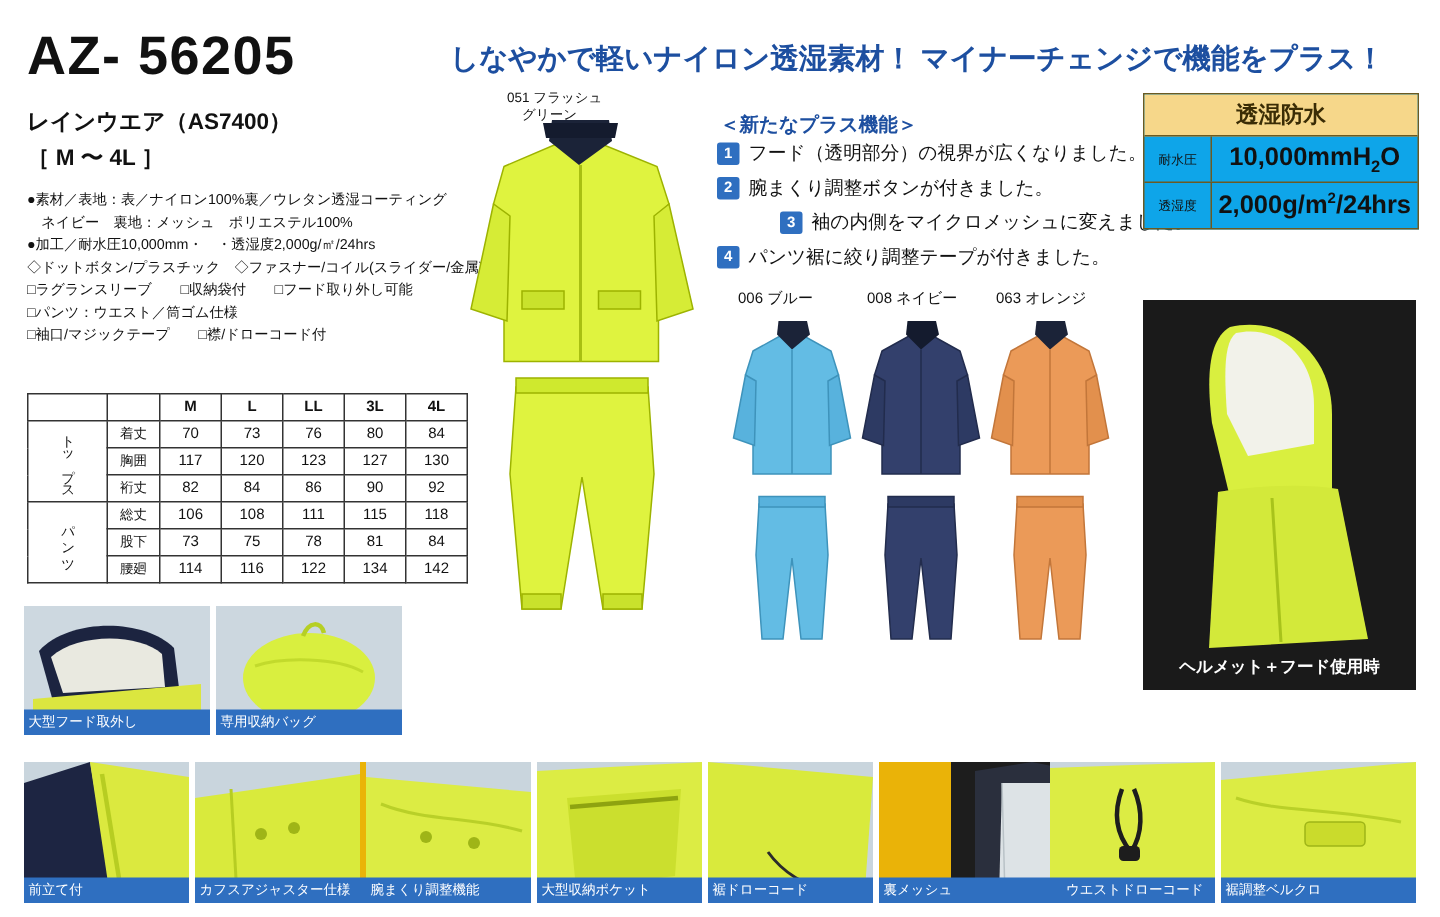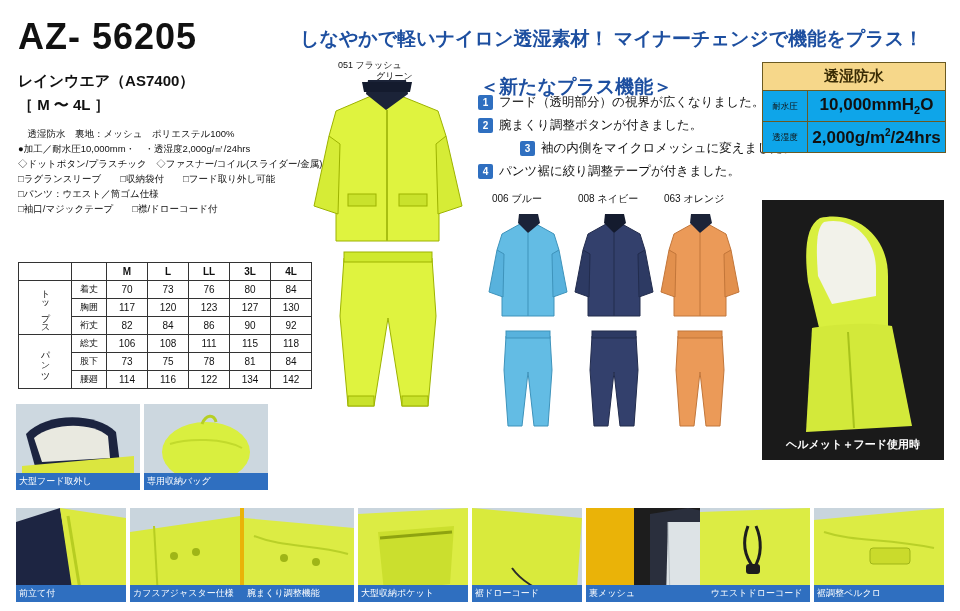--- a/index.html
+++ b/index.html
@@ -55,21 +55,21 @@
   
   #headline{
     left:300px;top:26px;
     font-size:19px;font-weight:bold;color:#1d4fa0;
     white-space:nowrap;
   }
 
   
   #plus-title{
     left:480px;top:74px;
-    font-size:19px;font-weight:bold;color:#1d4fa0;
+    font-size:13px;font-weight:bold;color:#1d4fa0;
   }
   .feat-row{
     position:absolute;left:478px;
     font-size:12.5px;color:#111;white-space:nowrap;
   }
   .feat-num{
     display:inline-block;width:15px;height:15px;line-height:15px;
     background:#2f6fc0;color:#fff;font-size:10px;text-align:center;
     border-radius:2px;margin-right:6px;vertical-align:middle;
     font-weight:bold;
@@ -139,21 +139,22 @@
   }
 </style>
 </head>
 <body>
 
 <div class="abs" id="product-code">AZ- 56205</div>
 <div class="abs" id="product-name">レインウエア（AS7400）</div>
 <div class="abs" id="product-size-range">［ M 〜 4L ］</div>
 
 <div class="abs" id="spec-list">
-  <div>　透湿防水　裏地：メッシュ　ポリエステル100%</div>
+  <div>●素材／表地：表／ナイロン100%裏／ウレタン透湿コーティング</div>
+  <div>　ネイビー　裏地：メッシュ　ポリエステル100%</div>
   <div>●加工／耐水圧10,000mm・　・透湿度2,000g/㎡/24hrs</div>
   <div>◇ドットボタン/プラスチック　◇ファスナー/コイル(スライダー/金属)</div>
   <div>□ラグランスリーブ　　□収納袋付　　□フード取り外し可能</div>
   <div>□パンツ：ウエスト／筒ゴム仕様</div>
   <div>□袖口/マジックテープ　　□襟/ドローコード付</div>
 </div>
 
 <table class="abs" id="size-table">
   <tbody>
       <tr>
@@ -243,21 +244,21 @@
   </div>
   <div class="wp-row">
     <div class="wp-lbl">透湿度</div>
     <div class="wp-val"><span>2,000g/m</span><sup>2</sup><span>/24hrs</span></div>
   </div>
 </div>
 
 <div class="abs" id="main-jacket-label">
   <span class="code">051</span>
   <span>フラッシュ</span><br>
-  <span style="margin-left:38px;display:inline-block;">グリーン</span>
+  <span style="margin-left:10px;display:inline-block;">グリーン</span>
 </div>
 
 <svg class="abs" style="left:296px;top:66px;" width="190" height="400">
 
   <path d="M40 45 L75 30 L105 30 L142 45 L150 70 L143 78 L143 175 L40 175 L40 78 L33 70 Z" fill="#dff33f" stroke="#9db300" stroke-width="1"></path>
 
   <path d="M70 28 L90 44 L112 28 L110 14 L72 14 Z" fill="#1b2338"></path>
   <path d="M68 26 L114 26 L116 16 L66 16 Z" fill="#141b2e"></path>
 
   <path d="M33 70 L18 140 L42 148 L44 78 Z" fill="#d6ec36" stroke="#9db300" stroke-width="1"></path>

